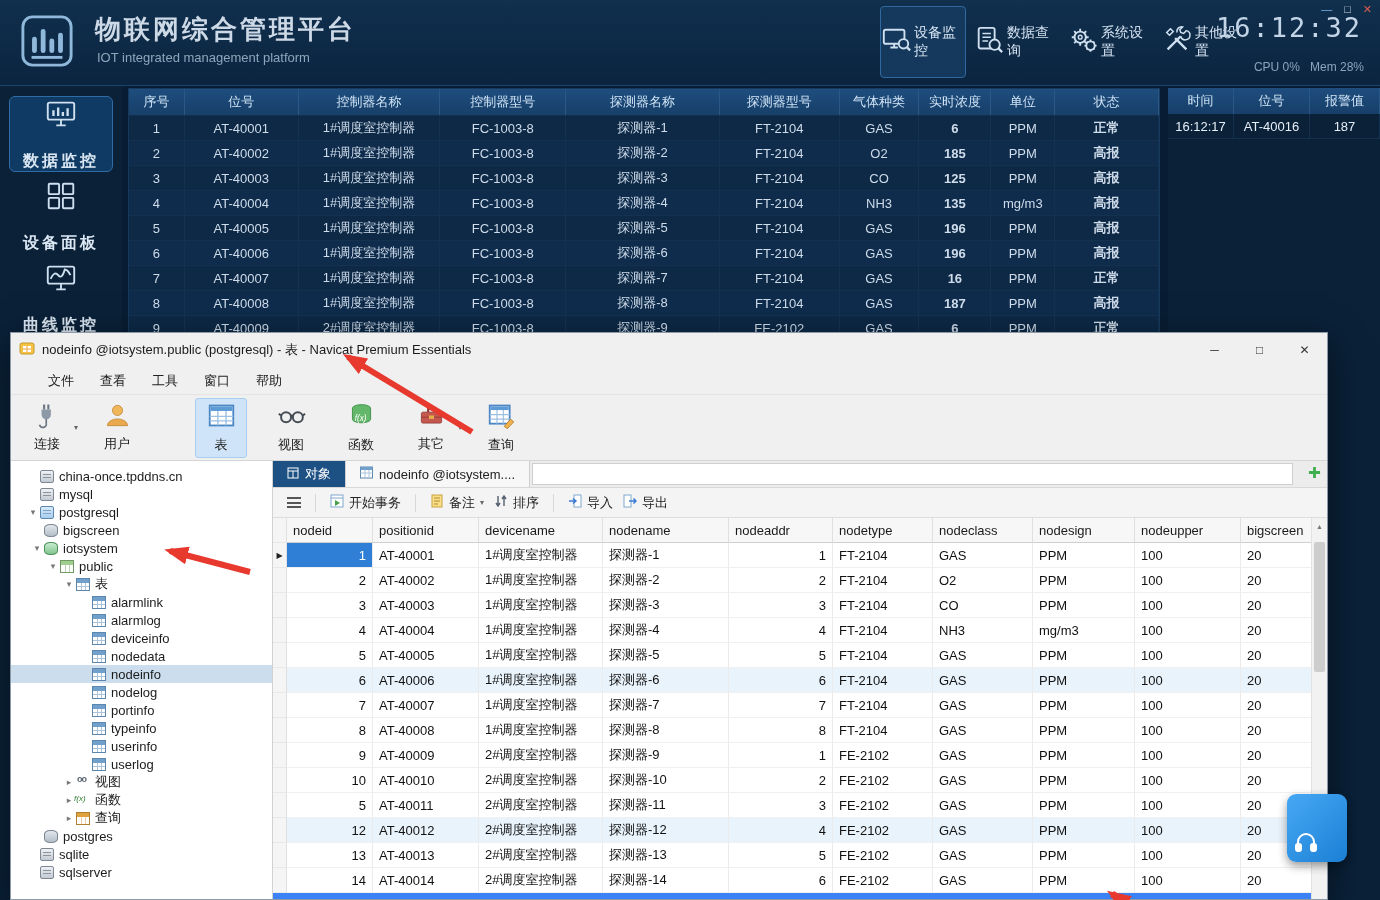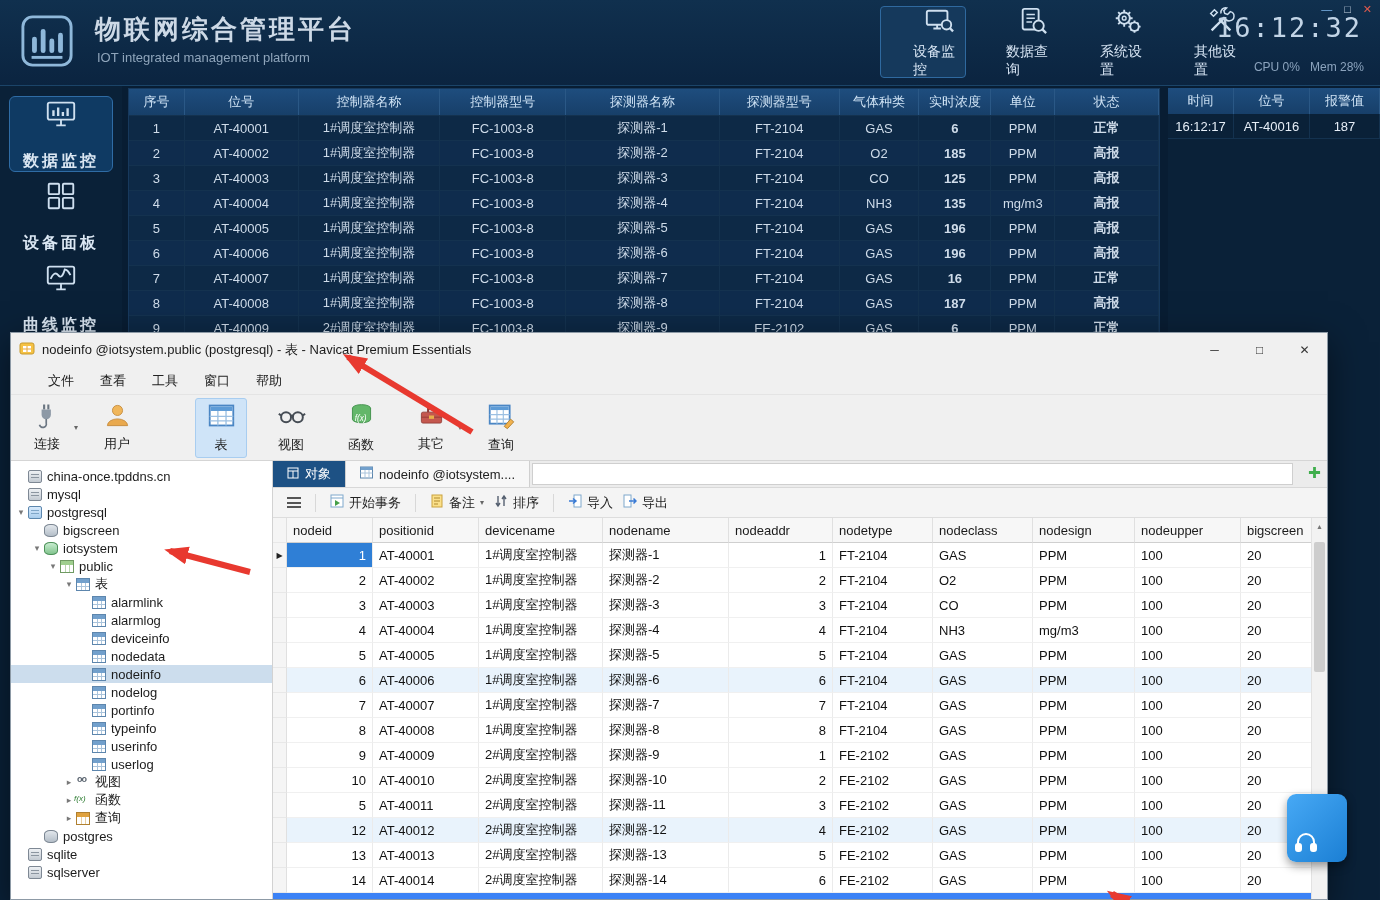--- a/index.html
+++ b/index.html
@@ -7,21 +7,21 @@
   body { font-family:"Liberation Sans","DejaVu Sans",sans-serif; }
   .screen { position:relative; width:1380px; height:900px; overflow:hidden; background:#081d33; }
 
   
   .iot-header { position:absolute; left:0; top:0; width:1380px; height:86px;
     background:linear-gradient(#10304e,#0b2440); border-bottom:1px solid #1b4468; }
   .iot-logo { position:absolute; left:20px; top:14px; }
   .iot-title { position:absolute; left:95px; top:12px; font-size:26px; letter-spacing:3px; color:#cdd9e6; font-weight:bold; }
   .iot-subtitle { position:absolute; left:97px; top:50px; font-size:13px; color:#8fa5bb; }
   .iot-nav { position:absolute; left:880px; top:6px; display:flex; gap:8px; }
-  .iot-nav-item { width:86px; height:72px; display:flex; flex-direction:column; align-items:center; justify-content:center; gap:3px; border-radius:4px; cursor:pointer;padding-left:32px; }
+  .iot-nav-item { width:86px; height:72px; display:flex; flex-direction:row; align-items:center; justify-content:center; gap:3px; border-radius:4px; cursor:pointer; }
   .iot-nav-item.active { background:#15395c; border:1px solid #2f699f; }
   .iot-nav-label { font-size:14px; color:#d5e3f2; }
   .iot-clock { position:absolute; right:18px; top:12px; font-family:"DejaVu Sans Mono",monospace; font-size:27px; letter-spacing:2px; color:#c2d4e6; }
   .iot-meters { position:absolute; right:16px; top:60px; font-size:12px; color:#8ba3bd; display:flex; gap:10px; }
   .iot-winctl { position:absolute; right:8px; top:3px; display:flex; gap:12px; font-size:11px; }
   .iot-winctl span { cursor:pointer; }
   .wc-min { color:#7db4e8; } .wc-max { color:#c8d4e2; } .wc-close { color:#e05a4e; }
 
   .iot-sidebar { position:absolute; left:0; top:86px; width:122px; bottom:0; background:#0a2138; }
   .iot-side-item { position:absolute; left:9px; width:104px; height:76px; display:flex; flex-direction:column; align-items:center; justify-content:center; gap:16px; border-radius:6px; cursor:pointer; }
@@ -60,21 +60,21 @@
   .tb-item { position:relative; min-width:52px; height:60px; display:flex; flex-direction:column; align-items:center; justify-content:center; gap:2px; cursor:pointer; border:1px solid transparent; border-radius:3px; }
   .tb-item.active { background:#cfe4f8; border-color:#a8cdf0; }
   .tb-label { font-size:13px; color:#222; }
   .tb-caret { position:absolute; right:-6px; top:24px; font-size:8px; color:#666; }
   .gap-big { margin-left:34px; }
 
   .nvc-body { position:absolute; left:0; top:128px; right:0; bottom:0; display:flex; }
   .tree-panel { width:262px; flex:none; background:#fff; border-right:1px solid #d2d2d2; padding-top:6px; overflow:hidden; }
   .titem { display:flex; align-items:center; height:18px; font-size:13px; color:#1c1c1c; white-space:nowrap; cursor:pointer; }
   .titem.sel { background:#ccdded; }
-  .lvl-0{padding-left:4px}.lvl-1{padding-left:20px}.lvl-2{padding-left:36px}.lvl-3{padding-left:52px}.lvl-4{padding-left:68px}
+  .lvl-0{padding-left:16px}.lvl-1{padding-left:20px}.lvl-2{padding-left:36px}.lvl-3{padding-left:52px}.lvl-4{padding-left:68px}
   .tarrow { width:12px; flex:none; font-size:9px; color:#787878; text-align:center; }
   .ar-open::before{content:'▾'} .ar-closed::before{content:'▸'}
   .ticon { width:14px; height:13px; margin:0 5px 0 1px; flex:none; position:relative; }
   .kind-connection .ticon { background:linear-gradient(#eef1f4,#c3cad2); border:1px solid #7e8894; border-radius:2px; }
   .kind-connection .ticon::after { content:''; position:absolute; left:2px; right:2px; top:3px; height:1px; background:#8b95a0; box-shadow:0 3px 0 #8b95a0; }
   .kind-connection-open .ticon { background:linear-gradient(#d8eafc,#a9cdec); border:1px solid #5c87ae; border-radius:2px; }
   .kind-connection-open .ticon::after { content:''; position:absolute; left:2px; right:2px; top:3px; height:1px; background:#7fa6c8; box-shadow:0 3px 0 #7fa6c8; }
   .kind-database .ticon { background:linear-gradient(#e2e7ec,#b4bec8); border:1px solid #7c8793; border-radius:6px/4px; }
   .kind-database-open .ticon { background:linear-gradient(#c8ecd0,#82c48e); border:1px solid #4d9159; border-radius:6px/4px; }
   .kind-schema .ticon { background:linear-gradient(#9fcf8e 0 4px,#fff 4px); border:1px solid #6f9a62; }

